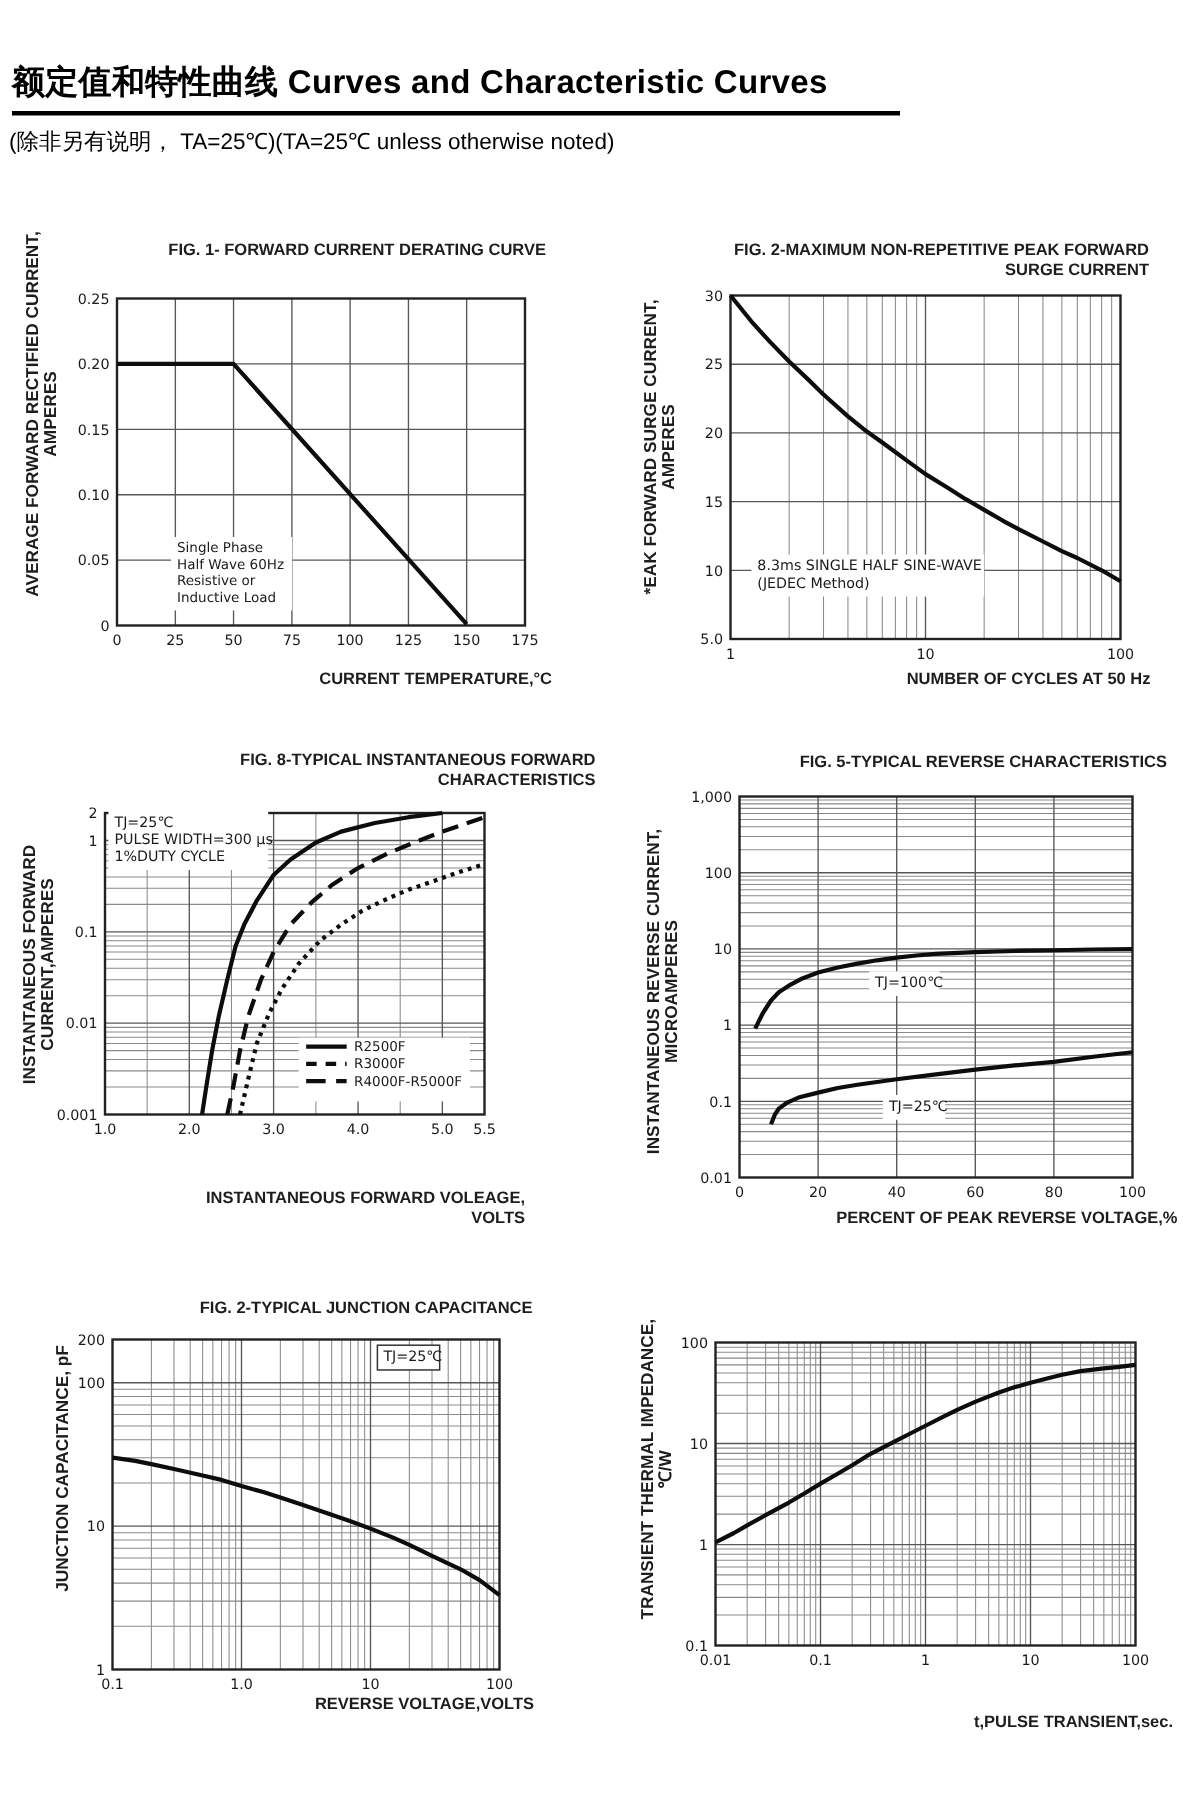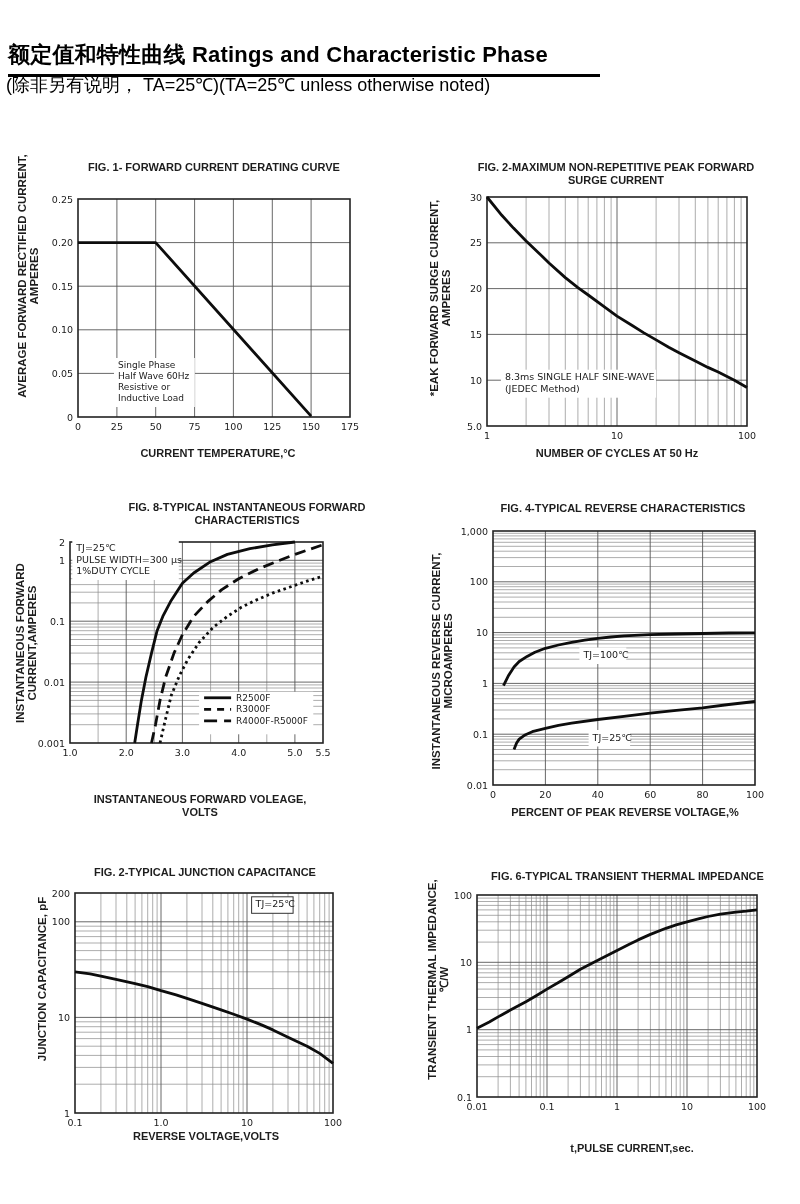--- a/index.html
+++ b/index.html
@@ -1,24 +1,24 @@
 <!DOCTYPE html>
 <html><head>
 <meta charset="utf-8">
 <style>
   html,body{margin:0;padding:0;background:#fff;}
   .page{position:relative;width:800px;height:1204px;background:#ffffff;overflow:hidden;
         font-family:"Liberation Sans",sans-serif;color:#111;}
   .page-title{position:absolute;left:8px;top:40px;margin:0;font-size:22px;font-weight:bold;
         letter-spacing:0.2px;color:#000;white-space:nowrap;}
   .title-rule{position:absolute;left:8px;top:74px;width:592px;height:3px;background:#000;}
-  .subtitle{position:absolute;left:6px;top:72px;font-size:18px;color:#000;white-space:nowrap;}
+  .subtitle{position:absolute;left:6px;top:83px;font-size:15px;color:#000;white-space:nowrap;}
   #charts-svg{position:absolute;left:0;top:0;}
   .fig-title,.xlabel{position:absolute;font-weight:bold;font-size:11px;line-height:12.5px;
-        text-align:center;white-space:pre-line;color:#1d1d1d;}
+        text-align:right;white-space:pre-line;color:#1d1d1d;}
   .ylabel{position:absolute;font-weight:bold;font-size:11.5px;line-height:12px;text-align:center;
         white-space:pre-line;color:#1d1d1d;transform:rotate(-90deg);transform-origin:0 0;}
   #t-fig1{left:64px;top:161px;width:300px}
   #t-fig2{left:466px;top:161px;width:300px}
   #t-fig3{left:97px;top:501px;width:300px}
   #t-fig4{left:468px;top:502px;width:310px}
   #t-fig5{left:55px;top:866px;width:300px}
   #t-fig6{left:470px;top:870px;width:315px}
   #x-fig1{left:68px;top:447px;width:300px}
   #x-fig2{left:467px;top:447px;width:300px}
@@ -38,21 +38,21 @@
   .curve{fill:none;stroke:#0d0d0d;stroke-width:2.8;stroke-linejoin:round;stroke-linecap:butt}
   svg text{font-family:"DejaVu Sans",sans-serif}
   .tick{font-size:9.5px;fill:#1a1a1a}
   .ann{fill:#1a1a1a}
 </style>
 </head>
 <body>
 
 <div class="page">
   <h1 class="page-title">
-    <span>额定值和特性曲线 Ratings and Characteristic Phase</span>
+    <span>额定值和特性曲线 Curves and Characteristic Curves</span>
   </h1>
   <div class="title-rule"></div>
   <div class="subtitle">(除非另有说明， TA=25℃)(TA=25℃  unless otherwise noted)</div>
 
   <svg id="charts-svg" width="800" height="1204">
       <g>
         <text x="78.0" y="430" class="tick" text-anchor="middle">0</text>
         <line x1="116.9" y1="199" x2="116.9" y2="417" class="gmaj"></line>
         <text x="116.9" y="430" class="tick" text-anchor="middle">25</text>
         <line x1="155.7" y1="199" x2="155.7" y2="417" class="gmaj"></line>
@@ -385,31 +385,30 @@
         <rect x="477" y="895" width="280" height="202" class="frame"></rect>
         <polyline points="477.0,1028.2 489.3,1022.0 498.1,1016.9 510.4,1010.1 525.9,1001.7 536.2,995.7 547.0,989.1 559.3,982.0 568.1,976.8 580.4,969.2 595.9,961.2 606.2,956.0 617.0,950.5 629.3,944.3 638.1,939.9 650.4,934.4 665.9,928.3 676.2,924.9 687.0,921.8 699.3,918.7 708.1,916.5 720.4,914.1 735.9,912.2 746.2,911.2 757.0,909.9" class="curve" stroke-width="3"></polyline>
       </g>
     </svg>
 
   <div class="fig-title" id="t-fig1">FIG. 1- FORWARD CURRENT DERATING CURVE</div>
   <div class="fig-title" id="t-fig2">FIG. 2-MAXIMUM NON-REPETITIVE PEAK FORWARD
 SURGE CURRENT</div>
   <div class="fig-title" id="t-fig3">FIG. 8-TYPICAL INSTANTANEOUS FORWARD
 CHARACTERISTICS</div>
-  <div class="fig-title" id="t-fig4">FIG. 4-TYPICAL REVERSE CHARACTERISTICS</div>
+  <div class="fig-title" id="t-fig4">FIG. 5-TYPICAL REVERSE CHARACTERISTICS</div>
   <div class="fig-title" id="t-fig5">FIG. 2-TYPICAL JUNCTION CAPACITANCE</div>
-  <div class="fig-title" id="t-fig6">FIG. 6-TYPICAL TRANSIENT THERMAL IMPEDANCE</div>
 
   <div class="xlabel" id="x-fig1">CURRENT TEMPERATURE,°C</div>
   <div class="xlabel" id="x-fig2">NUMBER OF CYCLES AT 50 Hz</div>
   <div class="xlabel" id="x-fig4">PERCENT OF PEAK REVERSE VOLTAGE,%</div>
   <div class="xlabel" id="x-fig3">INSTANTANEOUS FORWARD VOLEAGE,
 VOLTS</div>
   <div class="xlabel" id="x-fig5">REVERSE VOLTAGE,VOLTS</div>
-  <div class="xlabel" id="x-fig6">t,PULSE CURRENT,sec.</div>
+  <div class="xlabel" id="x-fig6">t,PULSE TRANSIENT,sec.</div>
 
   <div class="ylabel" id="y-fig1">AVERAGE FORWARD RECTIFIED CURRENT,
 AMPERES</div>
   <div class="ylabel" id="y-fig2">*EAK  FORWARD SURGE CURRENT,
 AMPERES</div>
   <div class="ylabel" id="y-fig3">INSTANTANEOUS FORWARD
 CURRENT,AMPERES</div>
   <div class="ylabel" id="y-fig4">INSTANTANEOUS REVERSE CURRENT,
 MICROAMPERES</div>
   <div class="ylabel" id="y-fig5">JUNCTION CAPACITANCE, pF</div>

